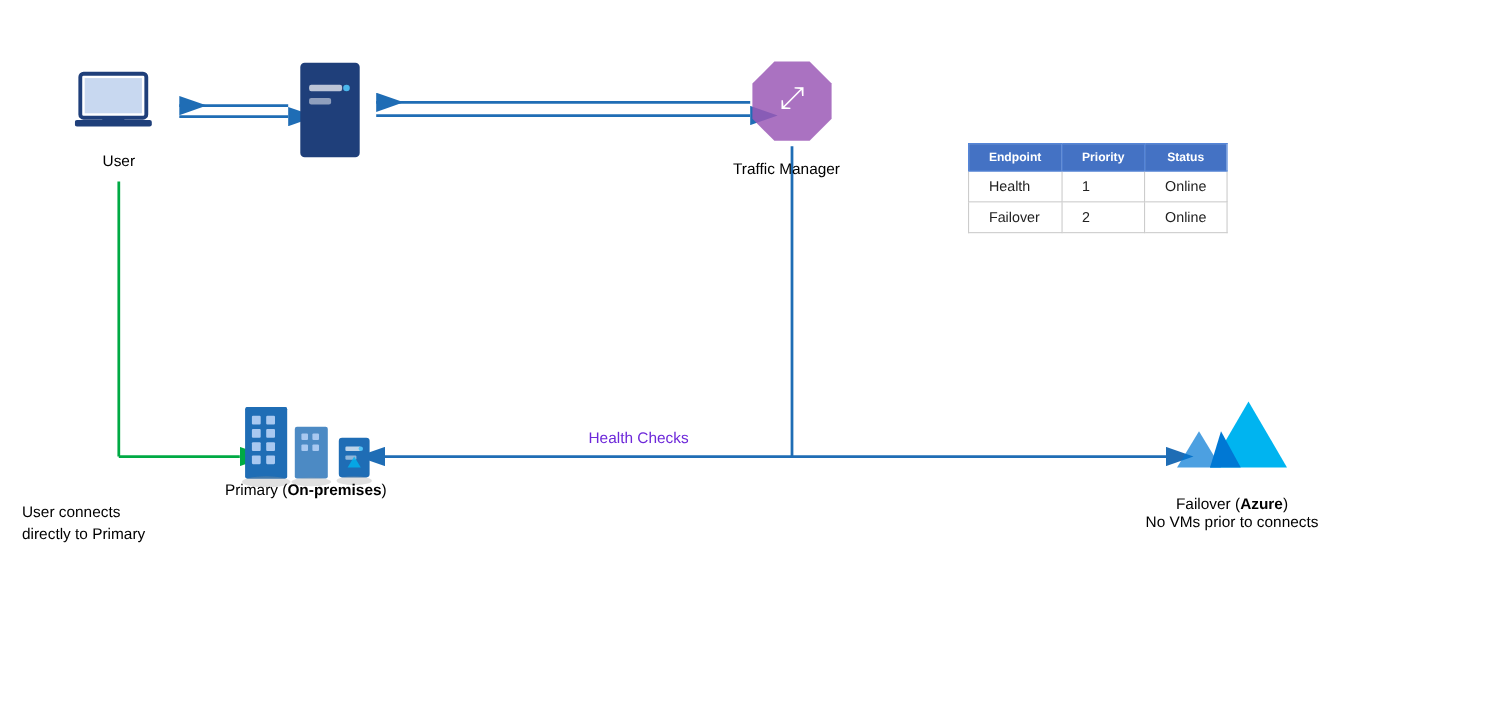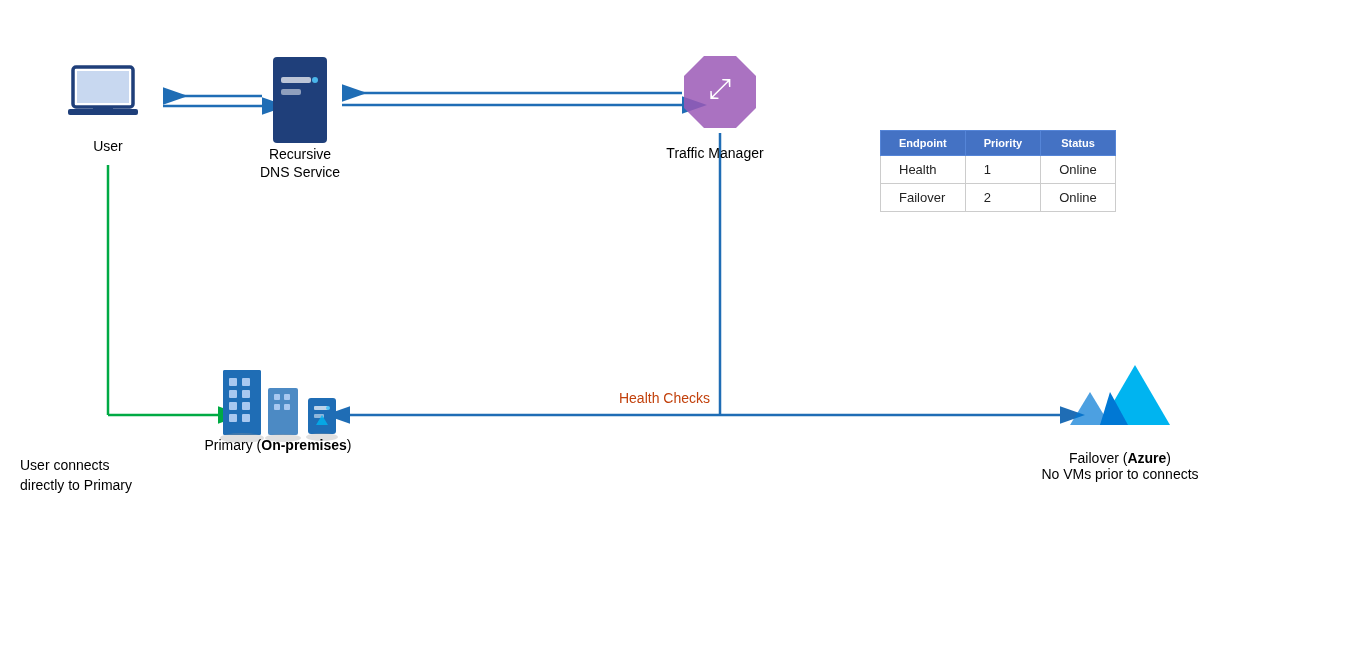--- a/index.html
+++ b/index.html
@@ -123,25 +123,25 @@
       left: 1010px; top: 450px;
       width: 220px;
       font-size: 14px;
       text-align: center;
     }
     .label-azure b { font-weight: 700; }
 
     
     .label-health {
       position: absolute;
-      left: 510px; top: 390px;
-      font-size: 14px;
-      color: #c2410c;
+      left: 535px; top: 390px;
+      font-size: 14px;
+      color: #6d28d9;
       width: 200px;
-      text-align: right;
+      text-align: left;
     }
 
     
     .label-connects {
       position: absolute;
       left: 20px; top: 456px;
       width: 170px;
       font-size: 14px;
       text-align: left;
       line-height: 1.4;
@@ -211,24 +211,20 @@
   <div class="icon-dns">
     <svg viewBox="0 0 70 90" width="70" height="90">
 
       <rect x="8" y="2" width="54" height="86" rx="4" fill="#1F3F7A"></rect>
 
       <rect x="16" y="22" width="30" height="6" rx="2" fill="#fff" opacity="0.7"></rect>
       <rect x="16" y="34" width="20" height="6" rx="2" fill="#fff" opacity="0.5"></rect>
 
       <circle cx="50" cy="25" r="3" fill="#4fc3f7" opacity="0.9"></circle>
     </svg>
-  </div>
-  <div class="label-dns">
-    <span style="white-space:pre-line;">Recursive
-DNS Service</span>
   </div>
 
   <div class="icon-tm">
     <svg viewBox="0 0 80 80" width="80" height="80">
 
       <polygon points="24,4 56,4 76,24 76,56 56,76 24,76 4,56 4,24" fill="#9b59b6" opacity="0.85"></polygon>
 
       <text x="40" y="46" text-anchor="middle" font-size="28" fill="white">⤢</text>
     </svg>
   </div>

